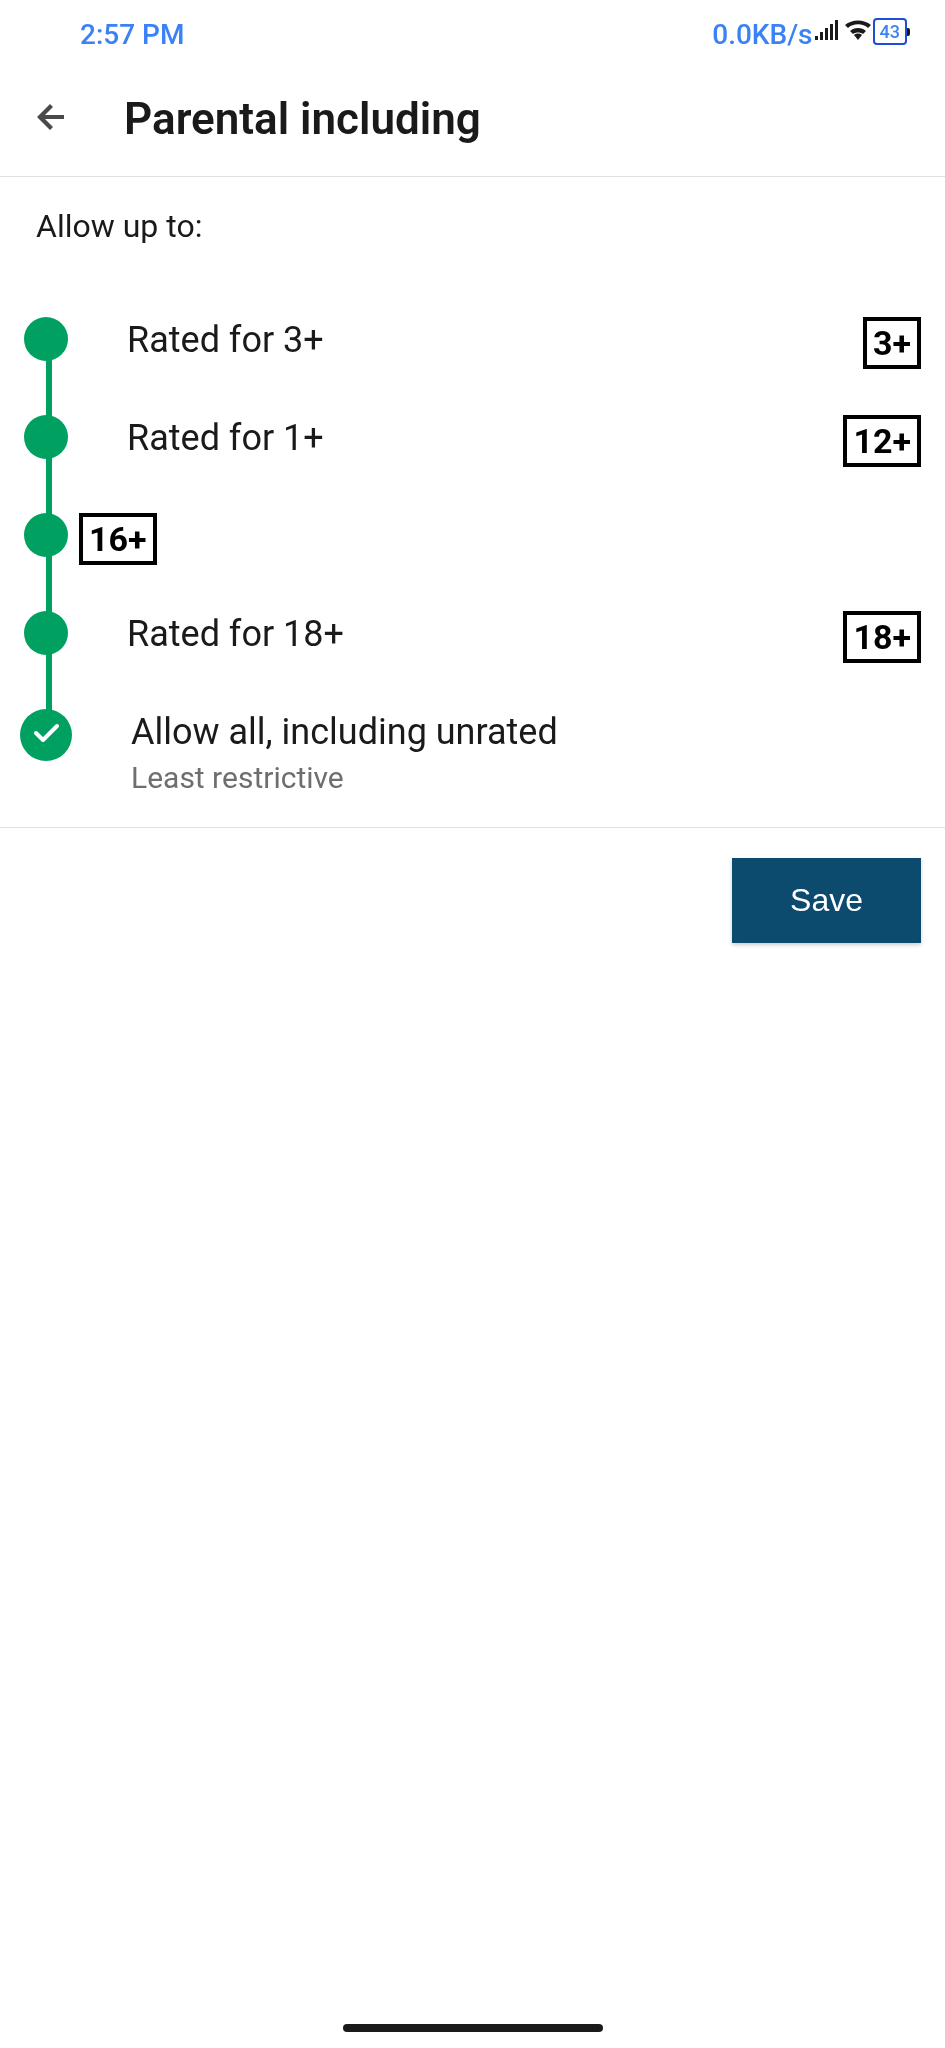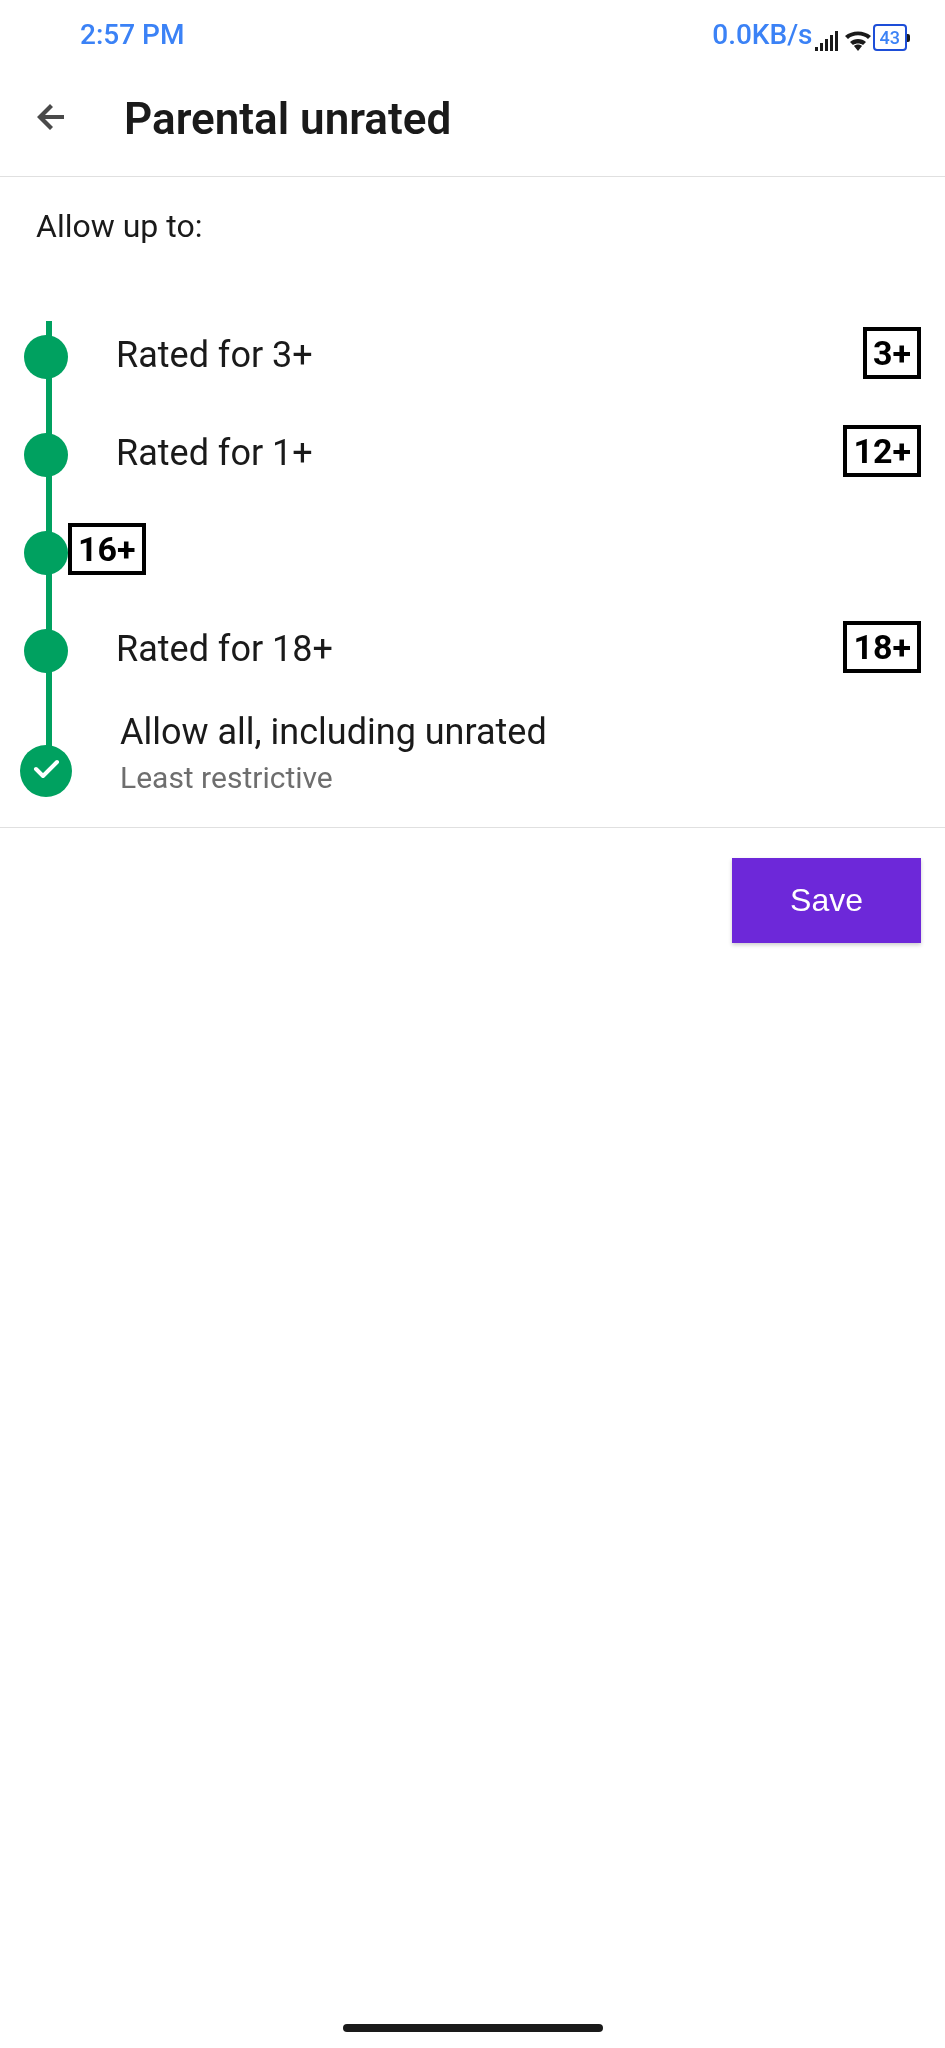--- a/index.html
+++ b/index.html
@@ -19,21 +19,21 @@
     display: flex;
     justify-content: space-between;
     align-items: center;
     padding: 18px 38px 18px 80px;
     font-size: 28px;
     font-weight: 500;
     color: #3b82f6;
   }
   .status-right {
     display: flex;
-    align-items: flex-end;
+    align-items: flex-start;
   }
   .signal-icon, .wifi-icon {
     display: inline-flex;
     align-items: center;
   }
   .battery-icon {
     display: inline-flex;
     align-items: center;
     border: 2px solid #1d4ed8;
     border-radius: 4px;
@@ -92,25 +92,26 @@
     position: absolute;
     left: 22px;
     top: 22px;
     bottom: 68px;
     width: 6px;
     background: #00a160;
     z-index: 0;
   }
   .rating-item {
     display: flex;
-    align-items: flex-end;
+    align-items: flex-start;
     padding: 18px 0;
     min-height: 98px;
     position: relative;
     cursor: pointer;
+    gap: 11px;
   }
   .rating-dot {
     width: 44px;
     height: 44px;
     border-radius: 50%;
     background: #00a160;
     flex-shrink: 0;
     z-index: 1;
     position: relative;
     display: flex;
@@ -152,21 +153,21 @@
     background: #fff;
   }
   .footer {
     border-top: 1px solid #e0e0e0;
     padding: 30px 24px;
     display: flex;
     justify-content: flex-end;
     margin-top: 12px;
   }
   .save-button {
-    background: #6d28d9;
+    background: #0c4a6e;
     color: #fff;
     border: none;
     font-size: 32px;
     font-weight: 400;
     padding: 24px 58px;
     cursor: pointer;
     box-shadow: 0 2px 4px rgba(0,0,0,0.2);
   }
   .home-indicator {
     position: absolute;
@@ -203,21 +204,21 @@
 </div>
 
 <div class="header">
   <button class="back-button">
     <span>
       <svg width="40" height="40" viewBox="0 0 40 40">
           <path d="M32 18H13l8-8-3-3L5 20l13 13 3-3-8-8h19z" fill="#4a4a4a"></path>
         </svg>
     </span>
   </button>
-  <h1 class="page-title">Parental unrated</h1>
+  <h1 class="page-title">Parental including</h1>
 </div>
 
 <div class="content">
   <div class="section-label">Allow up to:</div>
 
   <div class="rating-list">
     <div class="rating-line"></div>
 
     <div class="rating-item">
       <div class="rating-dot"></div>

